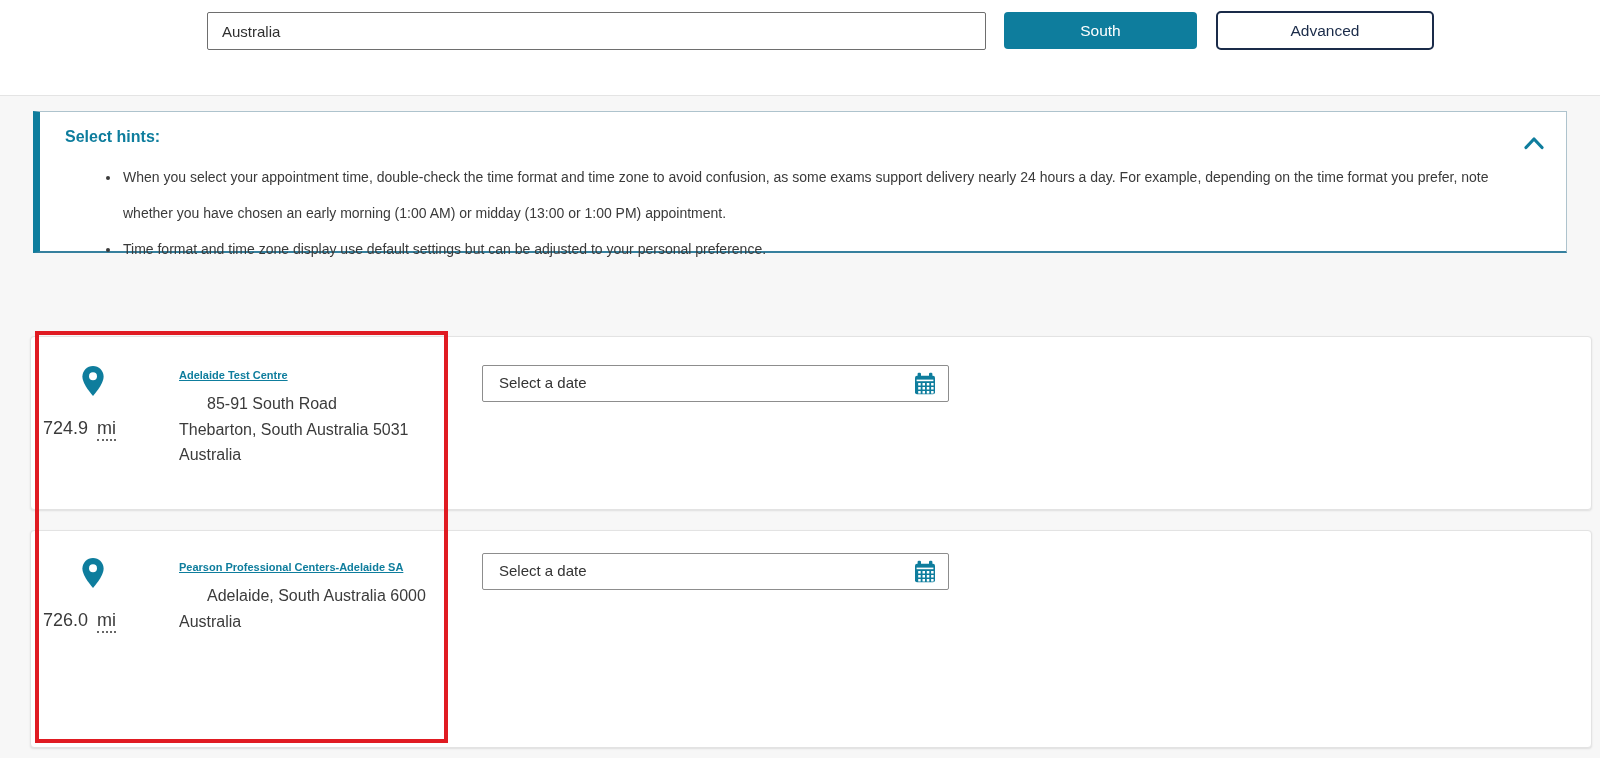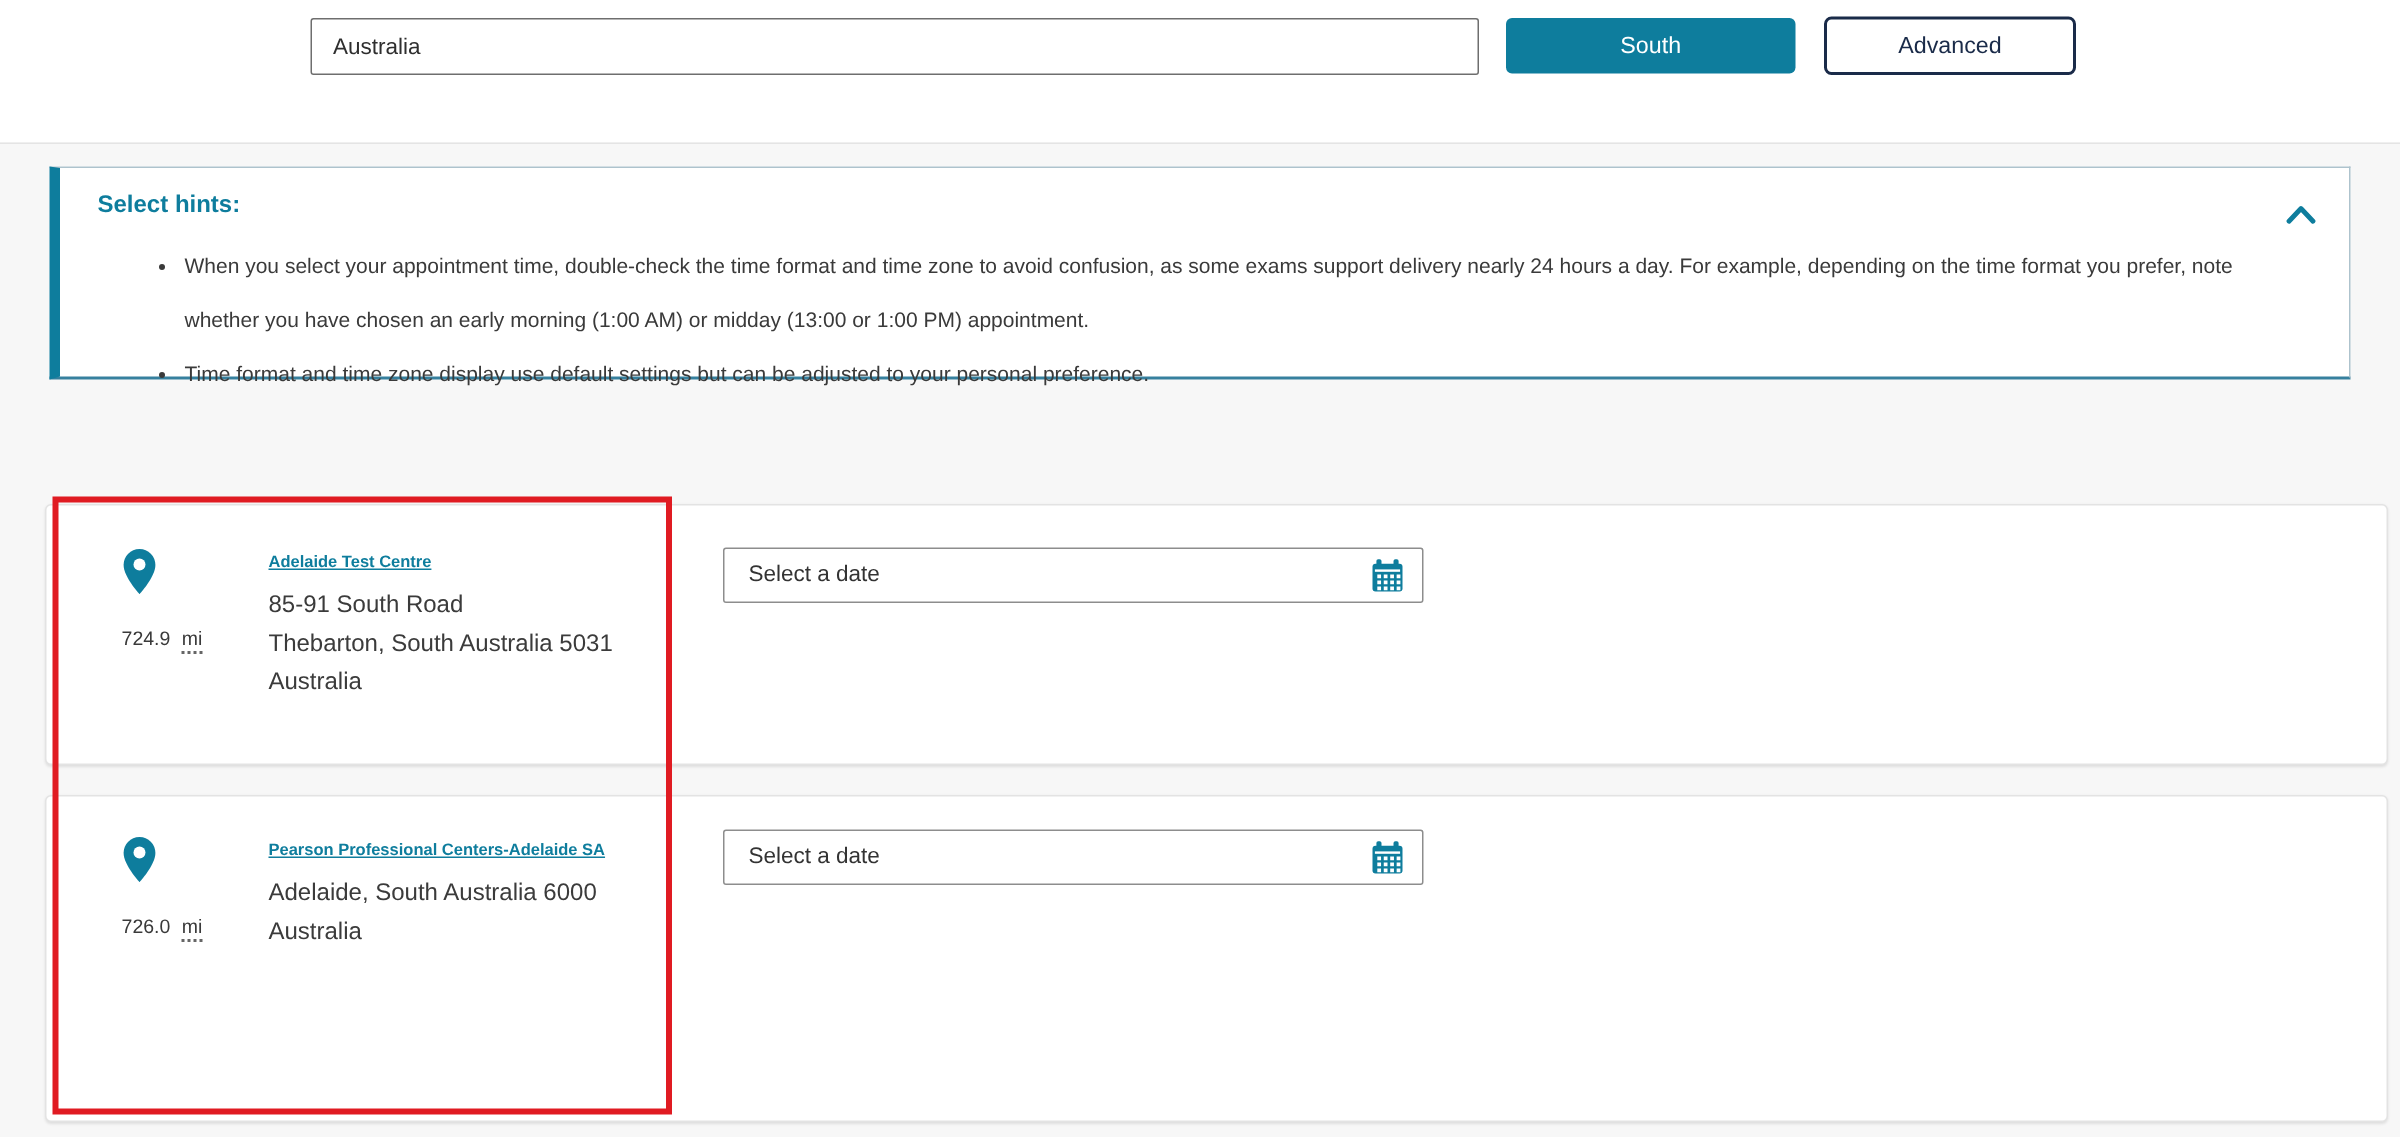--- a/index.html
+++ b/index.html
@@ -21,21 +21,21 @@
     border: 1px solid #6e6e6e; border-radius: 2px; background: #fff;
     font-family: "Liberation Sans", sans-serif; font-size: 15px; color: #2f2f2f;
     padding: 0 14px; outline: none;
   }
   .btn-search {
     position: absolute; left: 1004px; top: 12px; width: 193px; height: 37px;
     background: #0e7d9d; color: #ffffff; border: none; border-radius: 4px;
     font-family: "Liberation Sans", sans-serif; font-size: 15.5px; cursor: pointer;
   }
   .btn-advanced {
-    position: absolute; left: 1216px; top: 11px; width: 168px; height: 39px;
+    position: absolute; left: 1216px; top: 11px; width: 218px; height: 39px;
     background: #ffffff; color: #1a2b49; border: 2px solid #1a2b49; border-radius: 5px;
     font-family: "Liberation Sans", sans-serif; font-size: 15.5px; cursor: pointer;
   }
 
   
   .body-section {
     position: absolute; left: 0; top: 95px; width: 1600px; height: 663px;
     background: #f7f7f7; border-top: 1px solid #e4e4e4;
   }
 
@@ -67,31 +67,31 @@
     position: absolute; left: 30px; width: 1562px;
     background: #ffffff; border: 1px solid #e3e3e3; border-radius: 4px;
     box-shadow: 0 1px 2px rgba(0,0,0,0.10);
   }
   .card1 { top: 336px; height: 174px; }
   .card2 { top: 530px; height: 218px; }
 
   .pin-wrap { position: absolute; left: 50px; top: 28px; width: 24px; height: 32px; }
   .distance {
     position: absolute; left: 12px; top: 81px; width: 130px;
-    text-align: center; font-size: 13px; color: #3a3a3a; white-space: nowrap;
+    font-size: 18px; color: #3a3a3a; white-space: nowrap;
   }
   .distance .unit { border-bottom: 2px dotted #666; padding-bottom: 1px; margin-left: 4px; }
 
   .center-info { position: absolute; left: 148px; top: 26px; width: 266px; }
   .center-name {
     display: inline; font-size: 11px; font-weight: bold; color: #0e7d9d;
     text-decoration: underline; line-height: 25px; cursor: pointer;
   }
   .addr { font-size: 16px; color: #3b3b3b; line-height: 25.5px; }
-  .center-info .addr:first-of-type { margin-top: 3px; }
+  .center-info .addr:first-of-type { margin-top: 3px; margin-left: 28px; }
 
   .date-field {
     position: absolute; left: 451px; width: 467px; height: 37px;
     background: #fff; border: 1px solid #8d8d8d; border-radius: 2px;
     cursor: pointer;
   }
   .card1 .date-field { top: 28px; }
   .card2 .date-field { top: 22px; }
   .date-placeholder {
     position: absolute; left: 16px; top: 8px; font-size: 15px; color: #333333;

